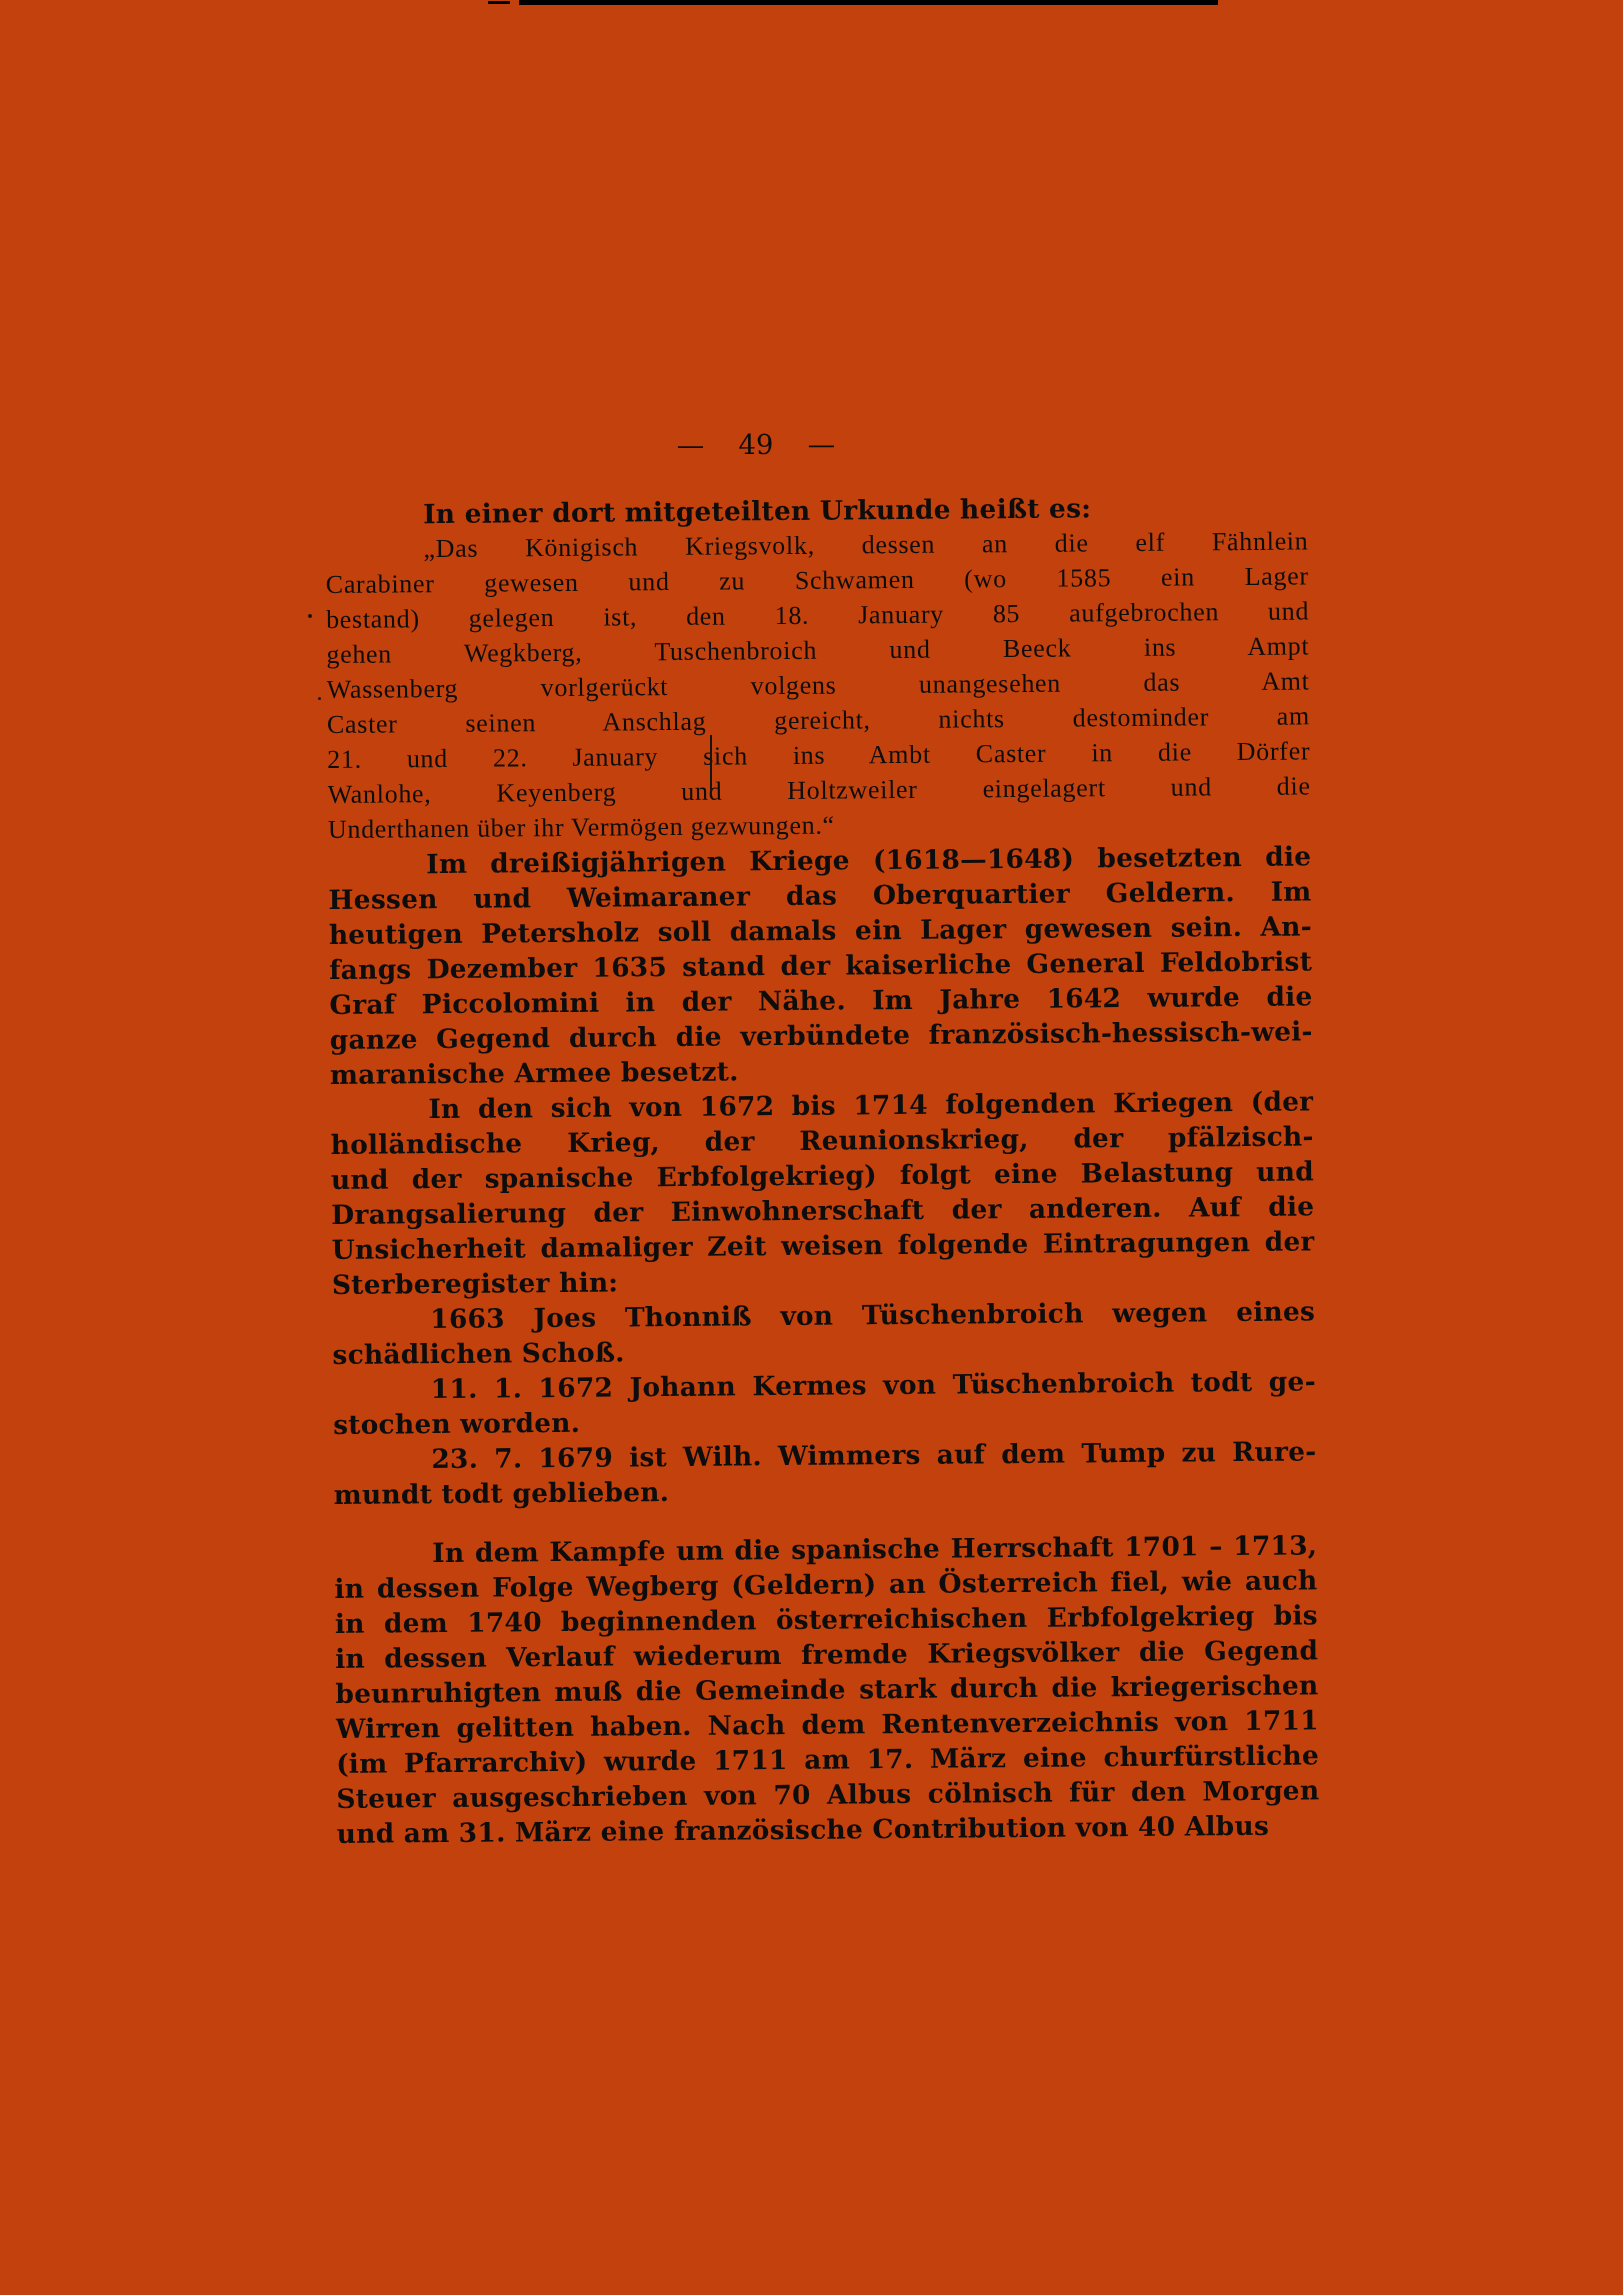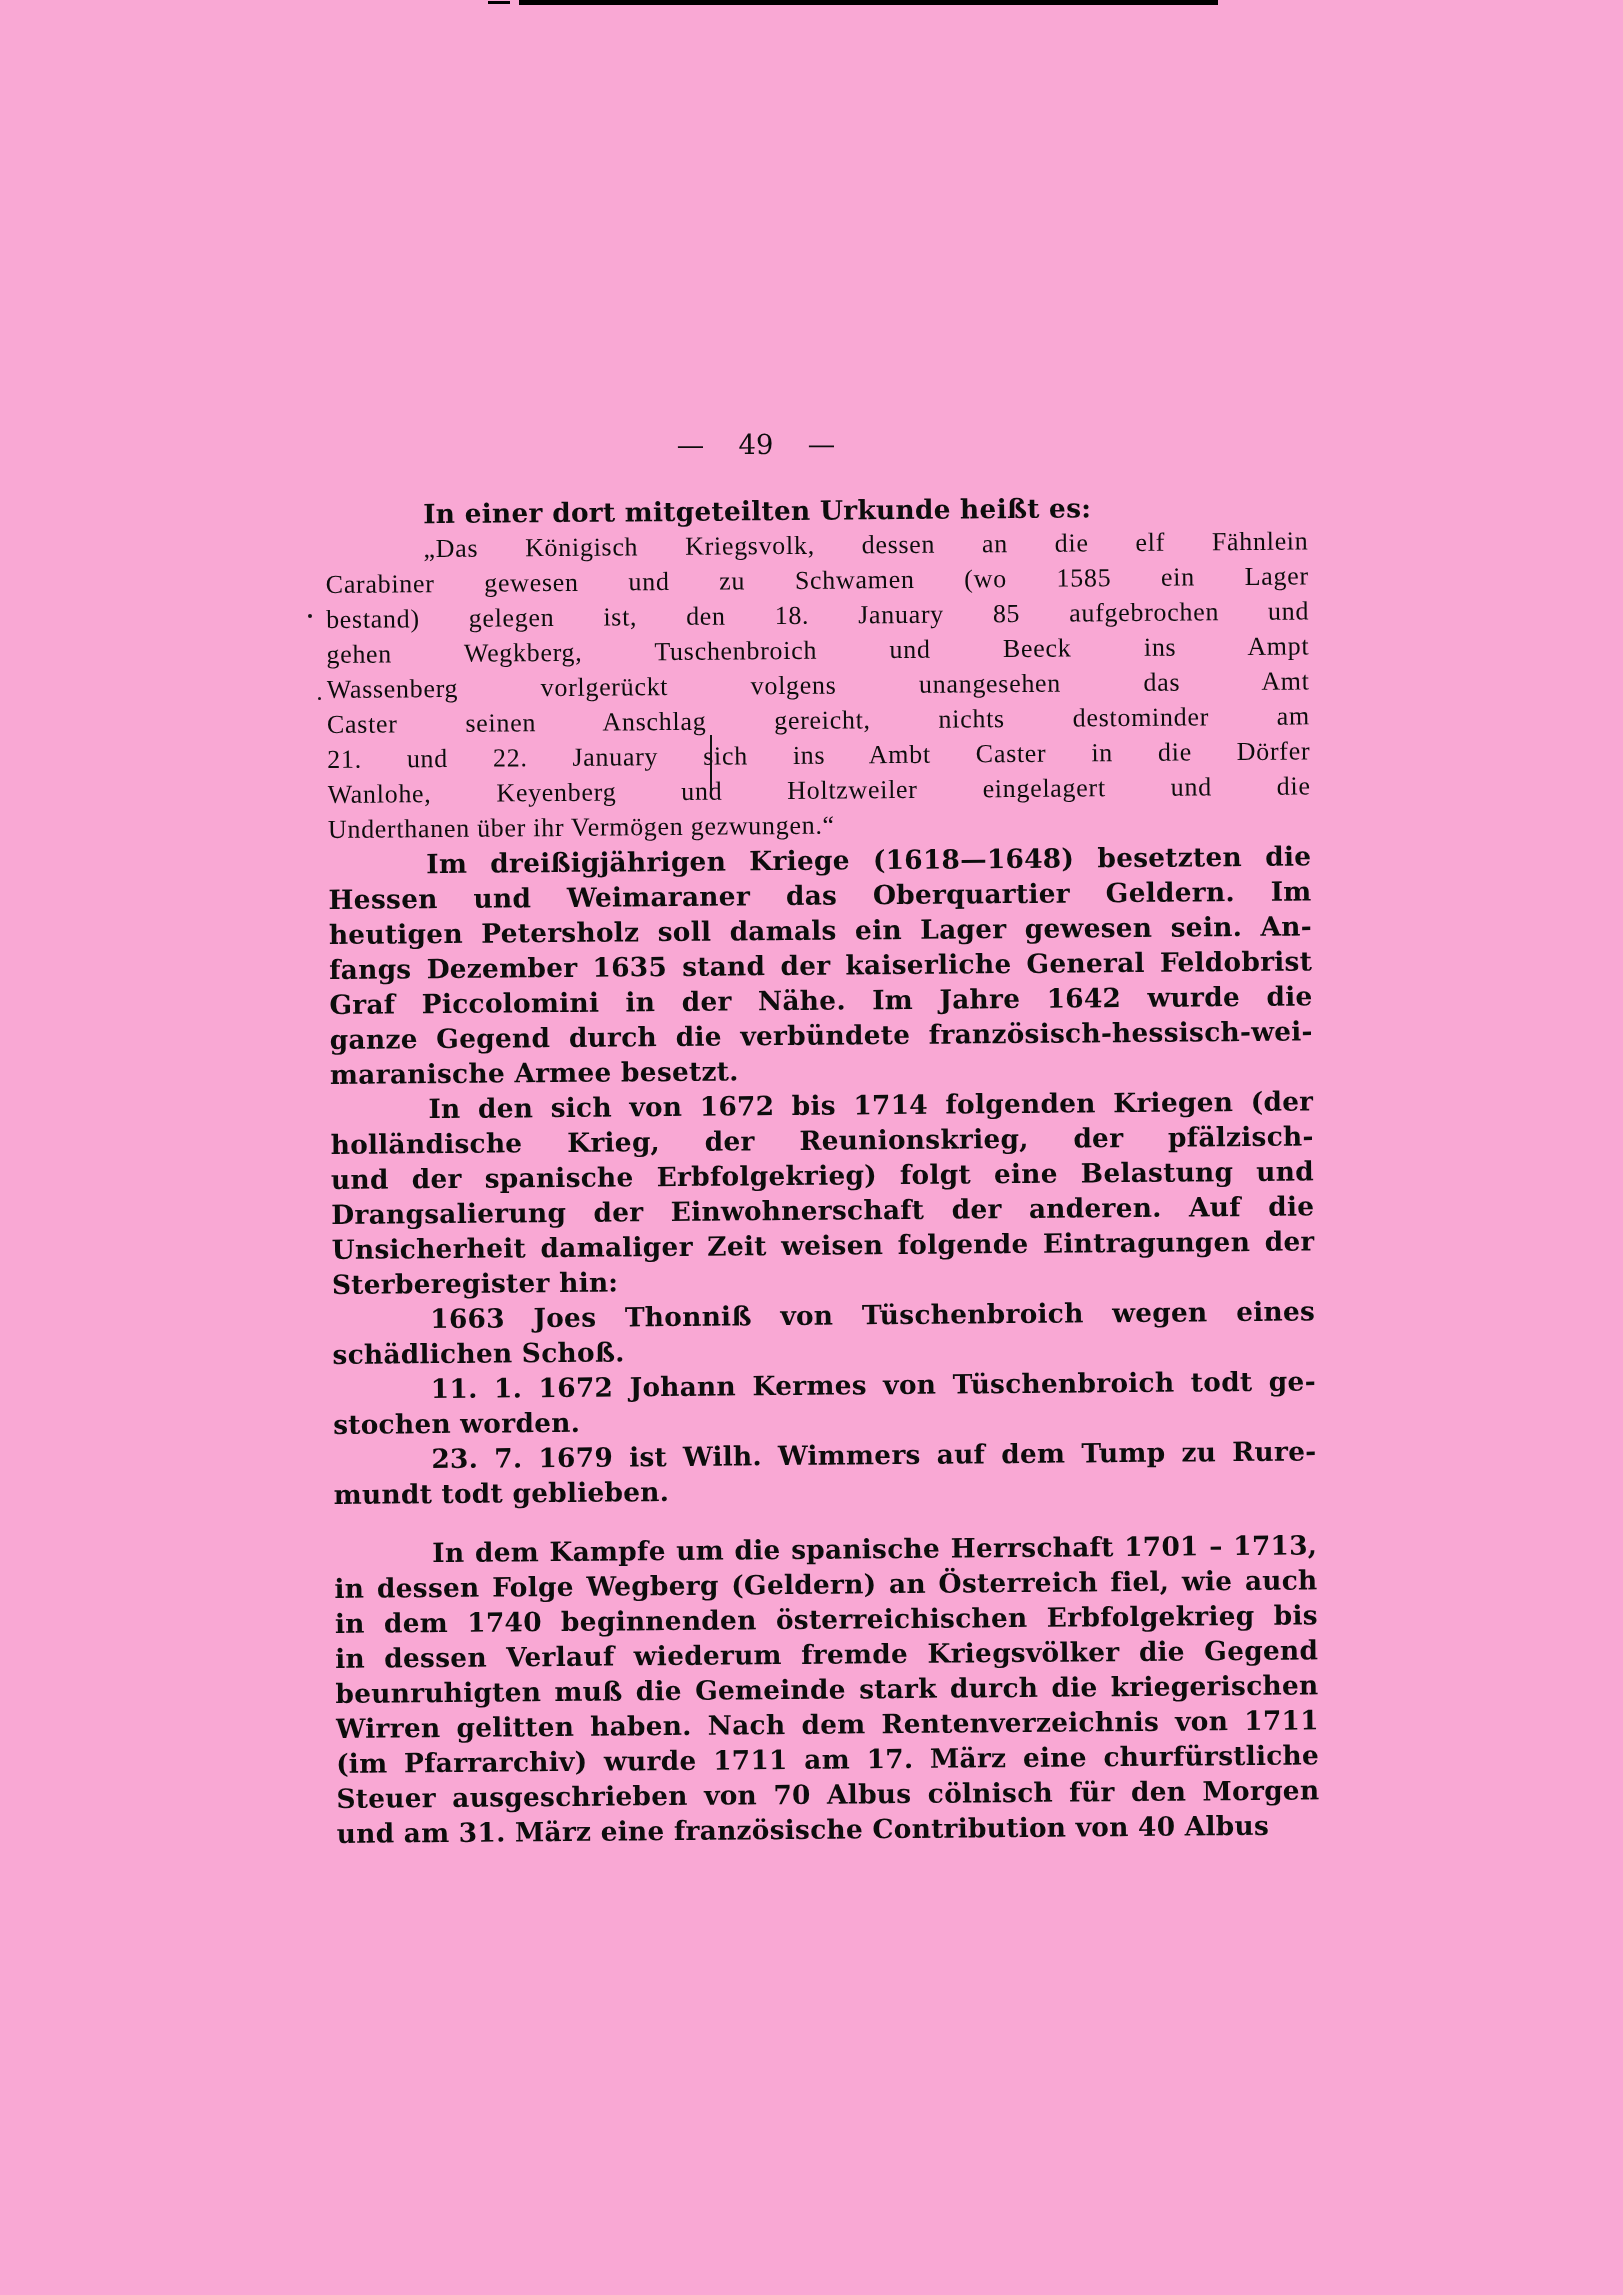--- a/index.html
+++ b/index.html
@@ -4,21 +4,21 @@
 <style>
   html, body {
     margin: 0;
     padding: 0;
     background: #ffffff;
   }
   .page {
     position: relative;
     width: 1623px;
     height: 2295px;
-    background: #f9a8d4;
+    background: #c2410c;
     overflow: hidden;
     color: #0d0d0d;
     font-family: "DejaVu Serif", serif;
   }
   
   .top-artifact {
     position: absolute;
     left: 519px;
     top: 0;
     width: 699px;

